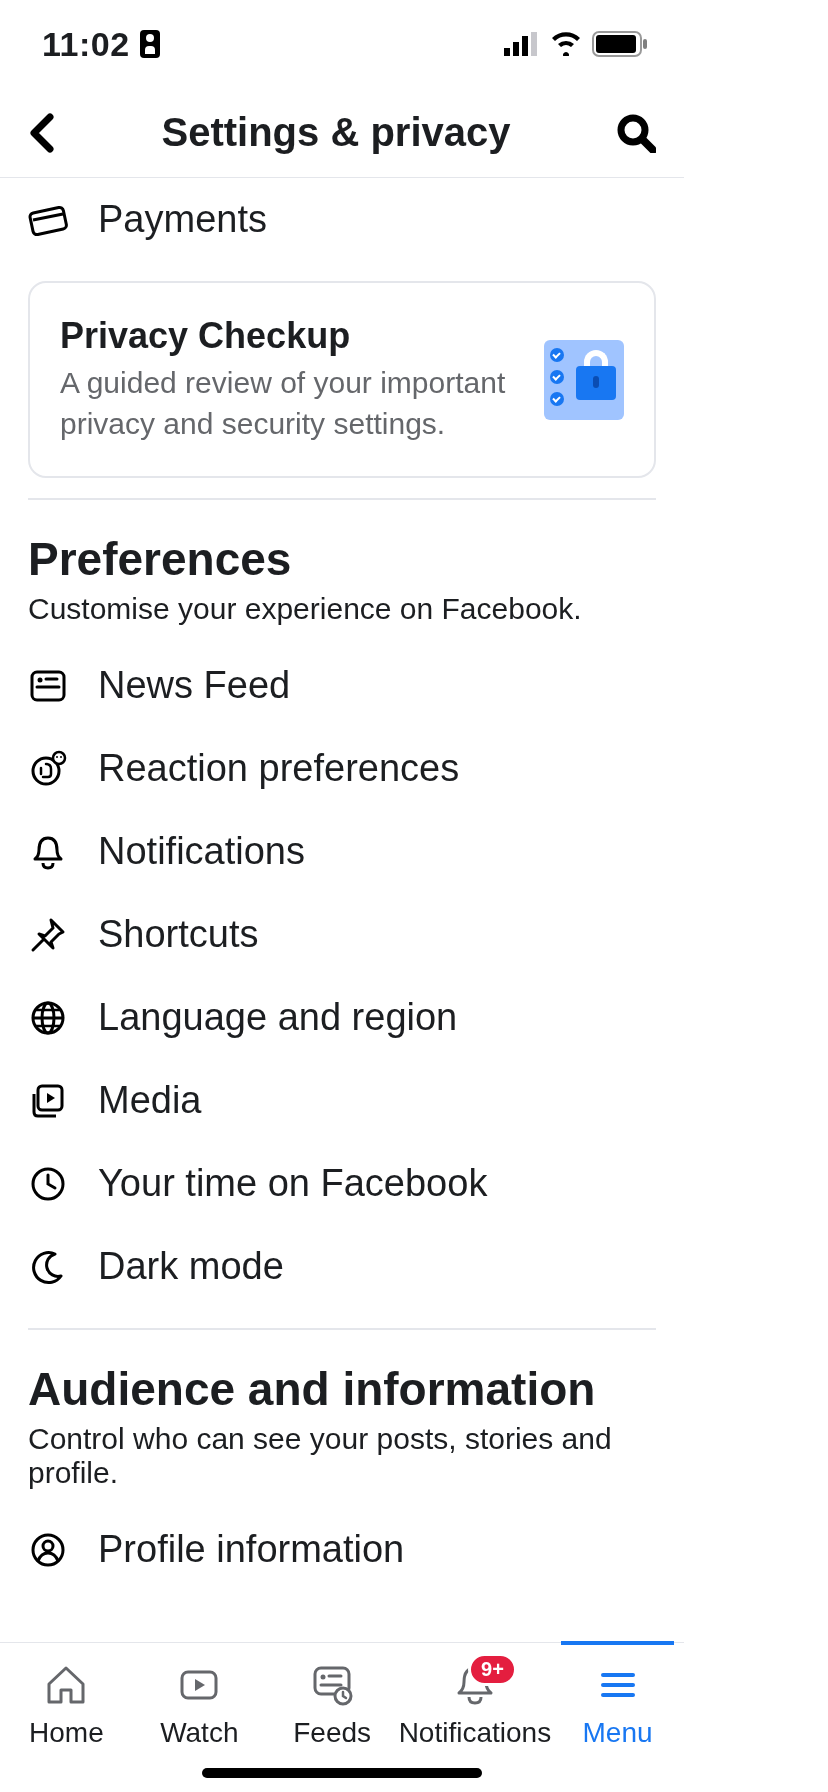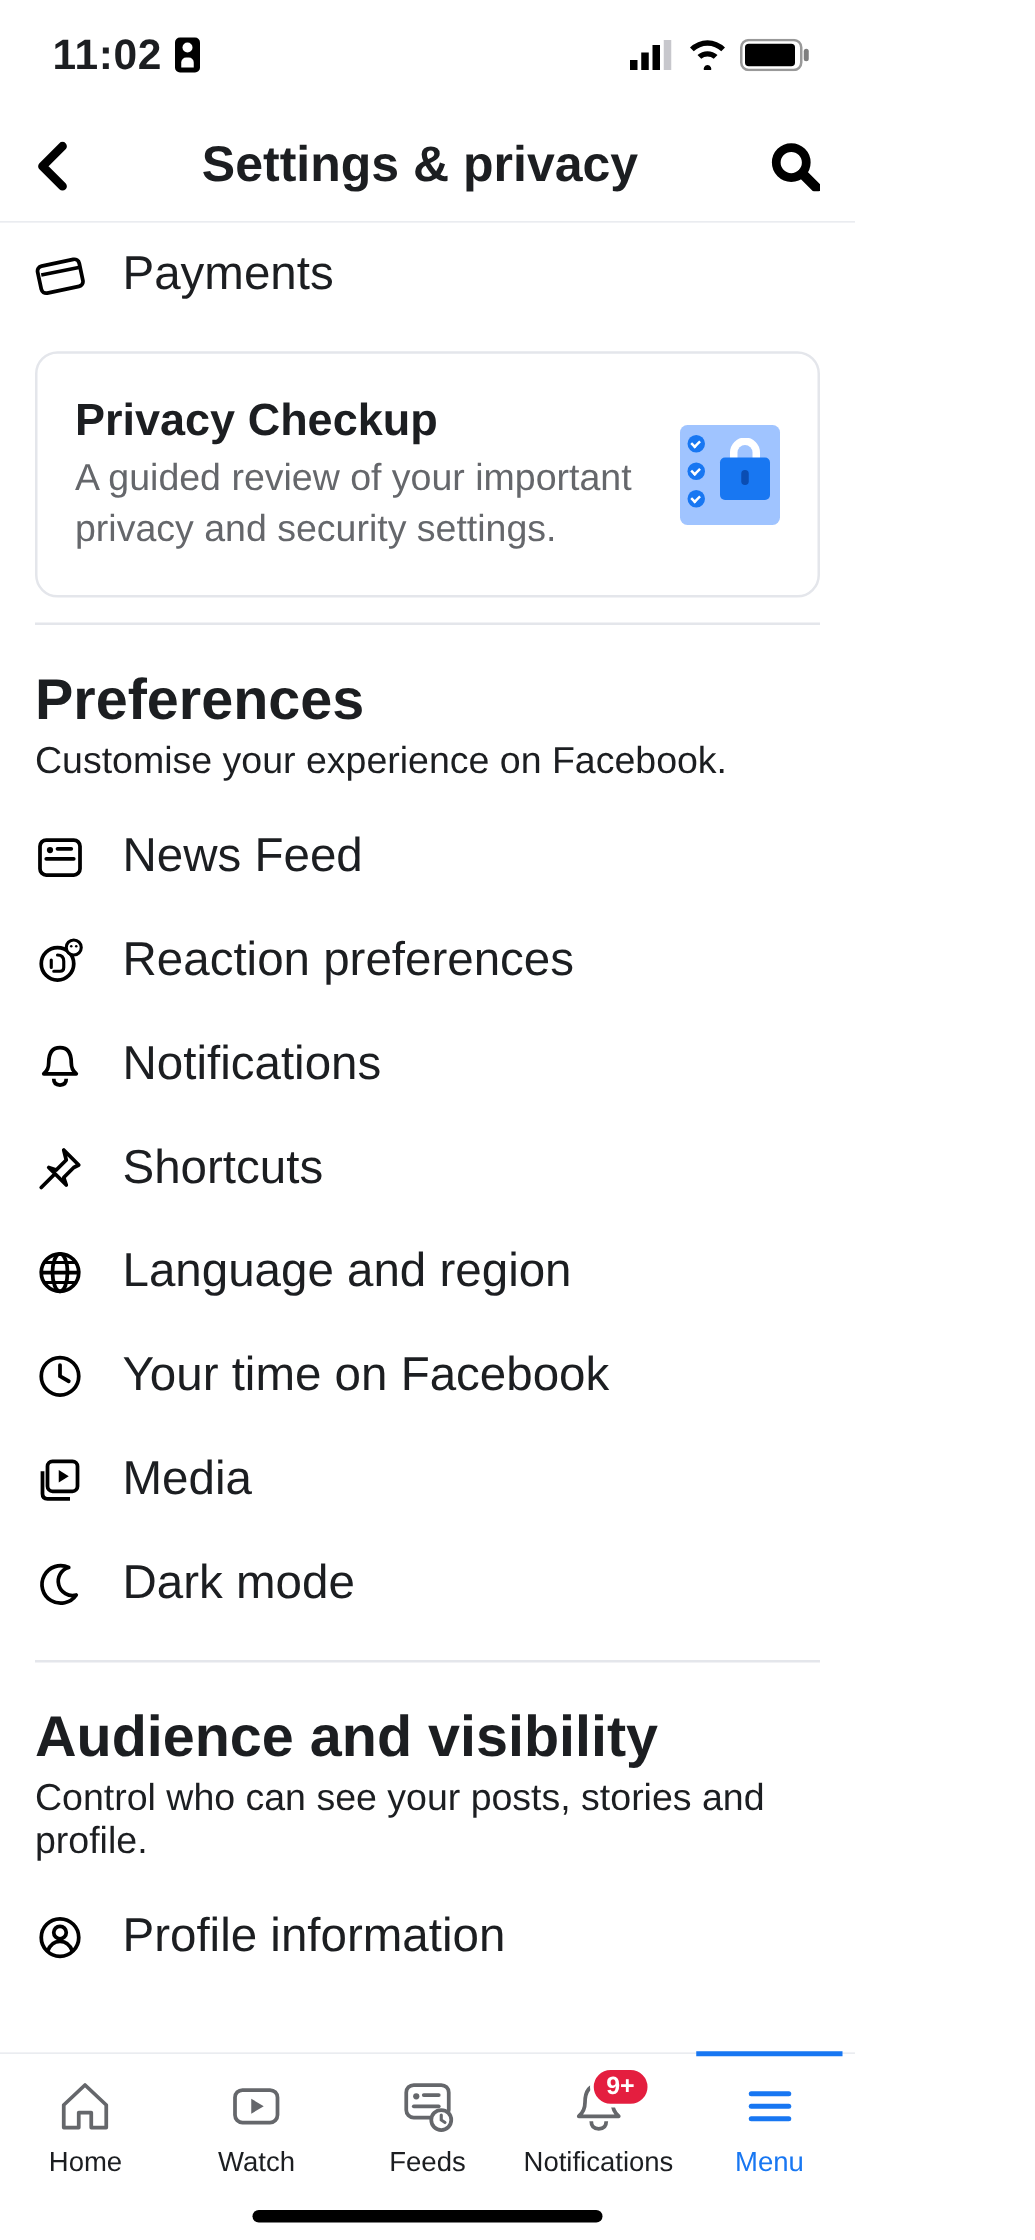--- a/index.html
+++ b/index.html
@@ -41,21 +41,21 @@
   
   .divider { height: 2px; background: #e4e6eb; margin: 20px 28px 0 28px; }
   
   .section-title { font-size: 46px; font-weight: 800; padding: 32px 28px 6px 28px; }
   .section-sub { font-size: 30px; color: #1c1e21; padding: 0 11px 18px 28px; }
   
   
   .tabbar { height: 150px; border-top: 1px solid #e4e6eb; display: flex; background:#fff;}
   .tab { flex: 1; display: flex; flex-direction: column; align-items: center; justify-content: flex-start; padding-top: 18px; gap: 8px; position:relative;}
   .tab .tab-icon { width: 48px; height: 48px; display:flex; align-items:center; justify-content:center; color:#65676b; position:relative;}
-  .tab .tab-label { font-size: 22px; color: #1c1e21; }
+  .tab .tab-label { font-size: 28px; color: #1c1e21; }
   .tab.active .tab-icon { color:#1877f2; }
   .tab.active .tab-label { color:#1877f2; font-weight:500;}
   .tab.active::before{content:""; position:absolute; top:-2px; left:10px; right:10px; height:4px; background:#1877f2;}
   .badge { position:absolute; top:-8px; right:-18px; background:#e41e3f; color:#fff; font-size:20px; font-weight:700; padding:2px 10px; border-radius:20px; border:3px solid #fff;}
   
   .home-ind { position:absolute; bottom:14px; left:50%; transform:translateX(-50%); width:280px; height:10px; background:#000; border-radius:10px;}
 </style>
 </head>
 <body>
 
@@ -180,48 +180,48 @@
             <line x1="4" y1="19" x2="34" y2="19" stroke="#000" stroke-width="3"></line>
             <line x1="7" y1="11" x2="31" y2="11" stroke="#000" stroke-width="2.5"></line>
             <line x1="7" y1="27" x2="31" y2="27" stroke="#000" stroke-width="2.5"></line>
           </svg>
         </span>
       <span class="label">Language and region</span>
     </div>
     <div class="row">
       <span class="icon">
           <svg width="38" height="38" viewBox="0 0 38 38">
-            <circle cx="19" cy="19" r="15" stroke="#000" stroke-width="3" fill="none"></circle>
-            <path d="M19 10 V19 L26 23" stroke="#000" stroke-width="3" fill="none" stroke-linecap="round"></path>
-          </svg>
-        </span>
-      <span class="label">Your time on Facebook</span>
-    </div>
-    <div class="row">
-      <span class="icon">
-          <svg width="38" height="38" viewBox="0 0 38 38">
             <rect x="9" y="4" width="24" height="24" rx="4" stroke="#000" stroke-width="3" fill="none"></rect>
             <path d="M18 11 l8 5 l-8 5 z" fill="#000"></path>
             <path d="M5 12 v18 q0 4 4 4 h18" stroke="#000" stroke-width="3" fill="none"></path>
           </svg>
         </span>
       <span class="label">Media</span>
     </div>
     <div class="row">
       <span class="icon">
           <svg width="38" height="38" viewBox="0 0 38 38">
+            <circle cx="19" cy="19" r="15" stroke="#000" stroke-width="3" fill="none"></circle>
+            <path d="M19 10 V19 L26 23" stroke="#000" stroke-width="3" fill="none" stroke-linecap="round"></path>
+          </svg>
+        </span>
+      <span class="label">Your time on Facebook</span>
+    </div>
+    <div class="row">
+      <span class="icon">
+          <svg width="38" height="38" viewBox="0 0 38 38">
             <path d="M26 6 A15 15 0 1 0 32 28 A11 11 0 0 1 26 6 Z" stroke="#000" stroke-width="3" fill="none" stroke-linejoin="round"></path>
           </svg>
         </span>
       <span class="label">Dark mode</span>
     </div>
 
     <div class="divider"></div>
 
-    <div class="section-title">Audience and visibility</div>
+    <div class="section-title">Audience and information</div>
     <div class="section-sub">Control who can see your posts, stories and profile.</div>
 
     <div class="row">
       <span class="icon">
           <svg width="38" height="38" viewBox="0 0 38 38">
             <circle cx="19" cy="19" r="15" stroke="#000" stroke-width="3" fill="none"></circle>
             <circle cx="19" cy="15" r="5" stroke="#000" stroke-width="3" fill="none"></circle>
             <path d="M9 30 q3 -8 10 -8 q7 0 10 8" stroke="#000" stroke-width="3" fill="none"></path>
           </svg>
         </span>

